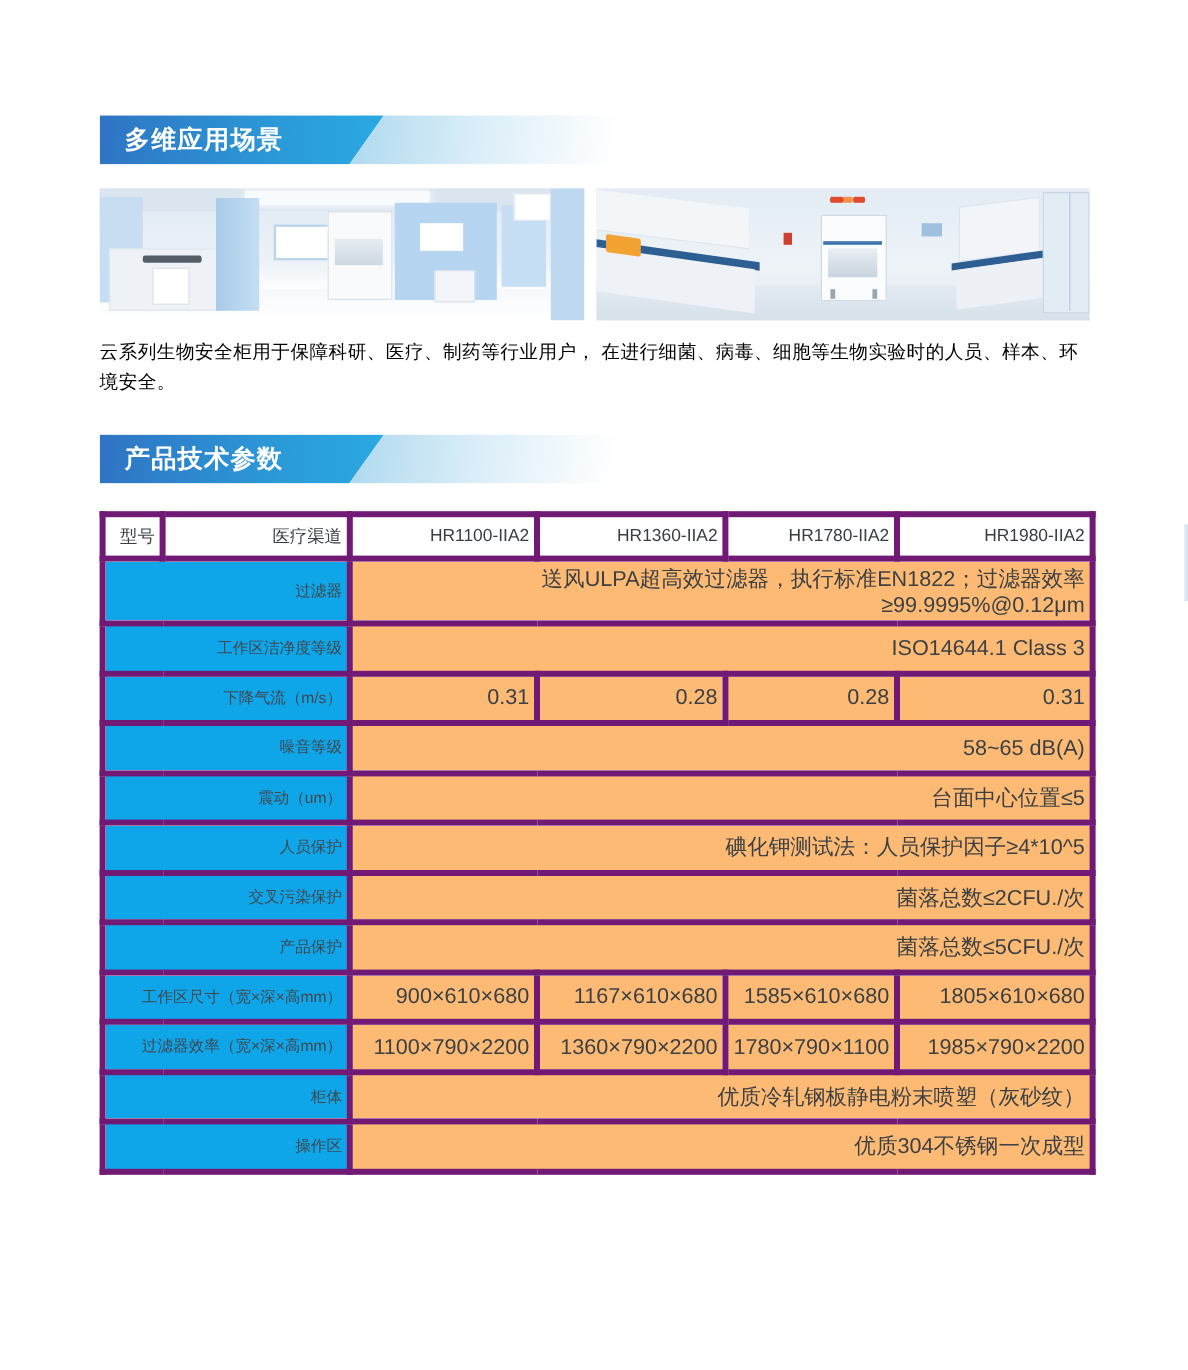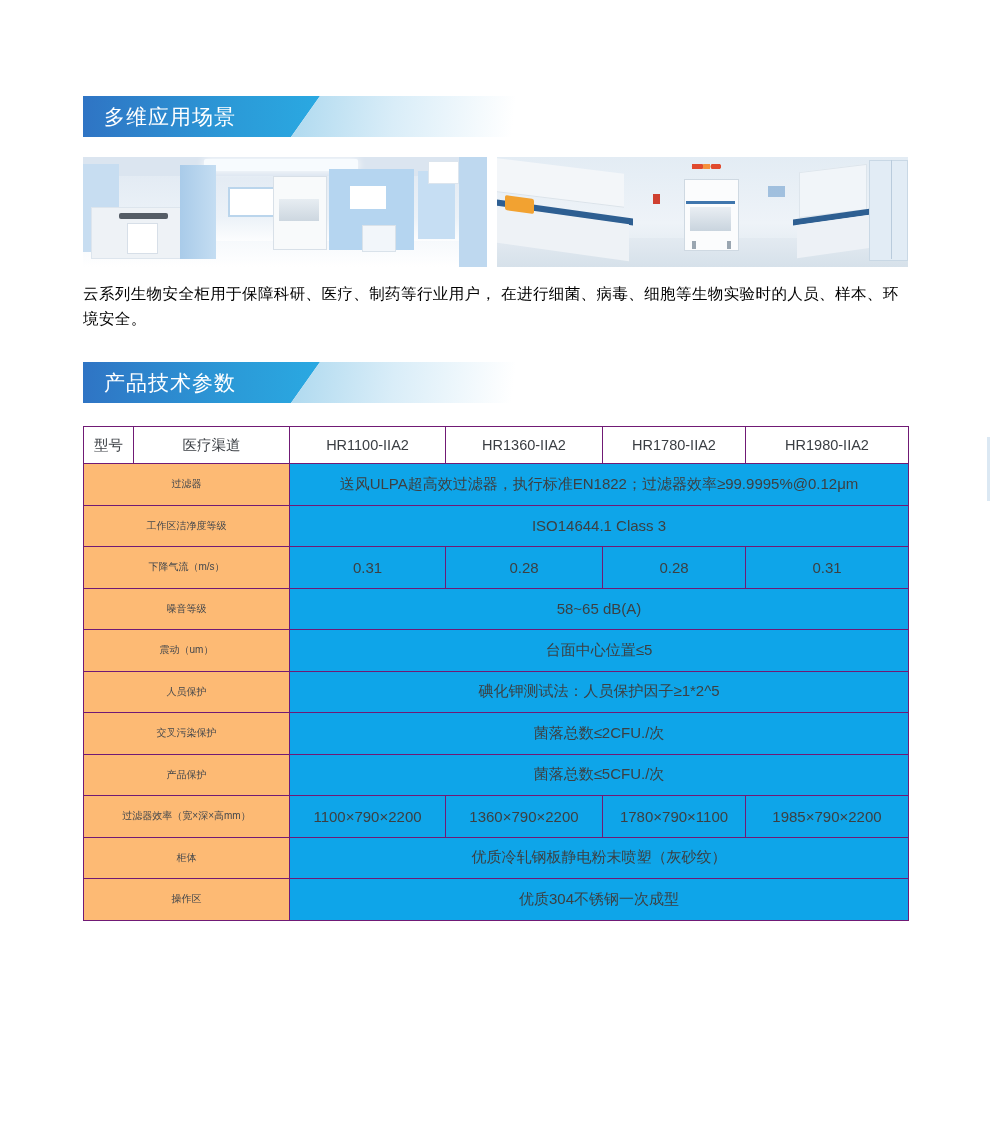--- a/index.html
+++ b/index.html
@@ -13,21 +13,21 @@
     background:linear-gradient(92deg,#2f74c4 0%,#2b9bd8 65%,#2aa9e2 100%);
     clip-path:polygon(0 0,100% 0,calc(100% - 29px) 100%,0 100%);
   }
   .banner .trail{
     position:absolute;left:208px;top:0;width:270px;height:41px;
     background:linear-gradient(97deg,#aed9ef 0%,#d9edf8 38%,rgba(255,255,255,0) 82%);
     clip-path:polygon(29px 0,100% 0,100% 100%,0 100%);
   }
   .banner .title{
     position:absolute;left:21px;top:0;height:55px;line-height:41px;
-    color:#ffffff;font-size:21px;font-weight:400;letter-spacing:1px;white-space:nowrap;
+    color:#ffffff;font-size:21px;font-weight:700;letter-spacing:1px;white-space:nowrap;
   }
 
   
   .scene{position:absolute;top:157px;height:110px;overflow:hidden;}
   .scene.left{left:83px;width:404px;background:linear-gradient(#dfe8f2 0%,#ecf2f8 55%,#ffffff 80%);}
   .scene.right{left:497px;width:411px;background:linear-gradient(#e3ecf4 0%,#eef3f8 60%,#dde6ee 100%);}
   .scene div{position:absolute;}
 
   
   .desc{
@@ -35,26 +35,26 @@
     font-size:15.5px;line-height:1.62;color:#000000;letter-spacing:0.4px;
   }
 
   
   table.spec{
     position:absolute;left:83px;top:426px;width:825px;
     border-collapse:collapse;table-layout:fixed;
     border:1px solid #a9b6c3;
   }
   table.spec th,table.spec td{
-    border:1px solid #701a75;text-align:center;vertical-align:middle;
+    border:5px solid #701a75;text-align:right;vertical-align:middle;
     padding:2px 4px;overflow:hidden;
   }
-  table.spec th{background:#fdba74;font-weight:400;font-size:10px;color:#43474c;}
+  table.spec th{background:#0ea5e9;font-weight:400;font-size:13px;color:#43474c;}
   table.spec tr.hdr th{background:#ffffff;font-size:14.5px;color:#3a3e43;}
-  table.spec td{background:#0ea5e9;font-size:15px;color:#3c4043;}
+  table.spec td{background:#fdba74;font-size:18px;color:#3c4043;}
   table.spec tr.hdr{height:37px;}
   table.spec tr.body{height:41.5px;}
 
   .edge-accent{position:absolute;right:0;top:437px;width:3px;height:64px;background:#dbe8f3;}
 </style>
 </head>
 <body>
 
 <div class="page">
 
@@ -149,29 +149,36 @@
     <tr class="body">
       <th colspan="2">噪音等级</th>
       <td colspan="4">58~65 dB(A)</td>
     </tr>
     <tr class="body">
       <th colspan="2">震动（um）</th>
       <td colspan="4">台面中心位置≤5</td>
     </tr>
     <tr class="body">
       <th colspan="2">人员保护</th>
-      <td colspan="4">碘化钾测试法：人员保护因子≥1*2^5</td>
+      <td colspan="4">碘化钾测试法：人员保护因子≥4*10^5</td>
     </tr>
     <tr class="body">
       <th colspan="2">交叉污染保护</th>
       <td colspan="4">菌落总数≤2CFU./次</td>
     </tr>
     <tr class="body">
       <th colspan="2">产品保护</th>
       <td colspan="4">菌落总数≤5CFU./次</td>
+    </tr>
+    <tr class="body">
+      <th colspan="2">工作区尺寸（宽×深×高mm）</th>
+      <td>900×610×680</td>
+      <td>1167×610×680</td>
+      <td>1585×610×680</td>
+      <td>1805×610×680</td>
     </tr>
     <tr class="body">
       <th colspan="2">过滤器效率（宽×深×高mm）</th>
       <td>1100×790×2200</td>
       <td>1360×790×2200</td>
       <td>1780×790×1100</td>
       <td>1985×790×2200</td>
     </tr>
     <tr class="body">
       <th colspan="2">柜体</th>

